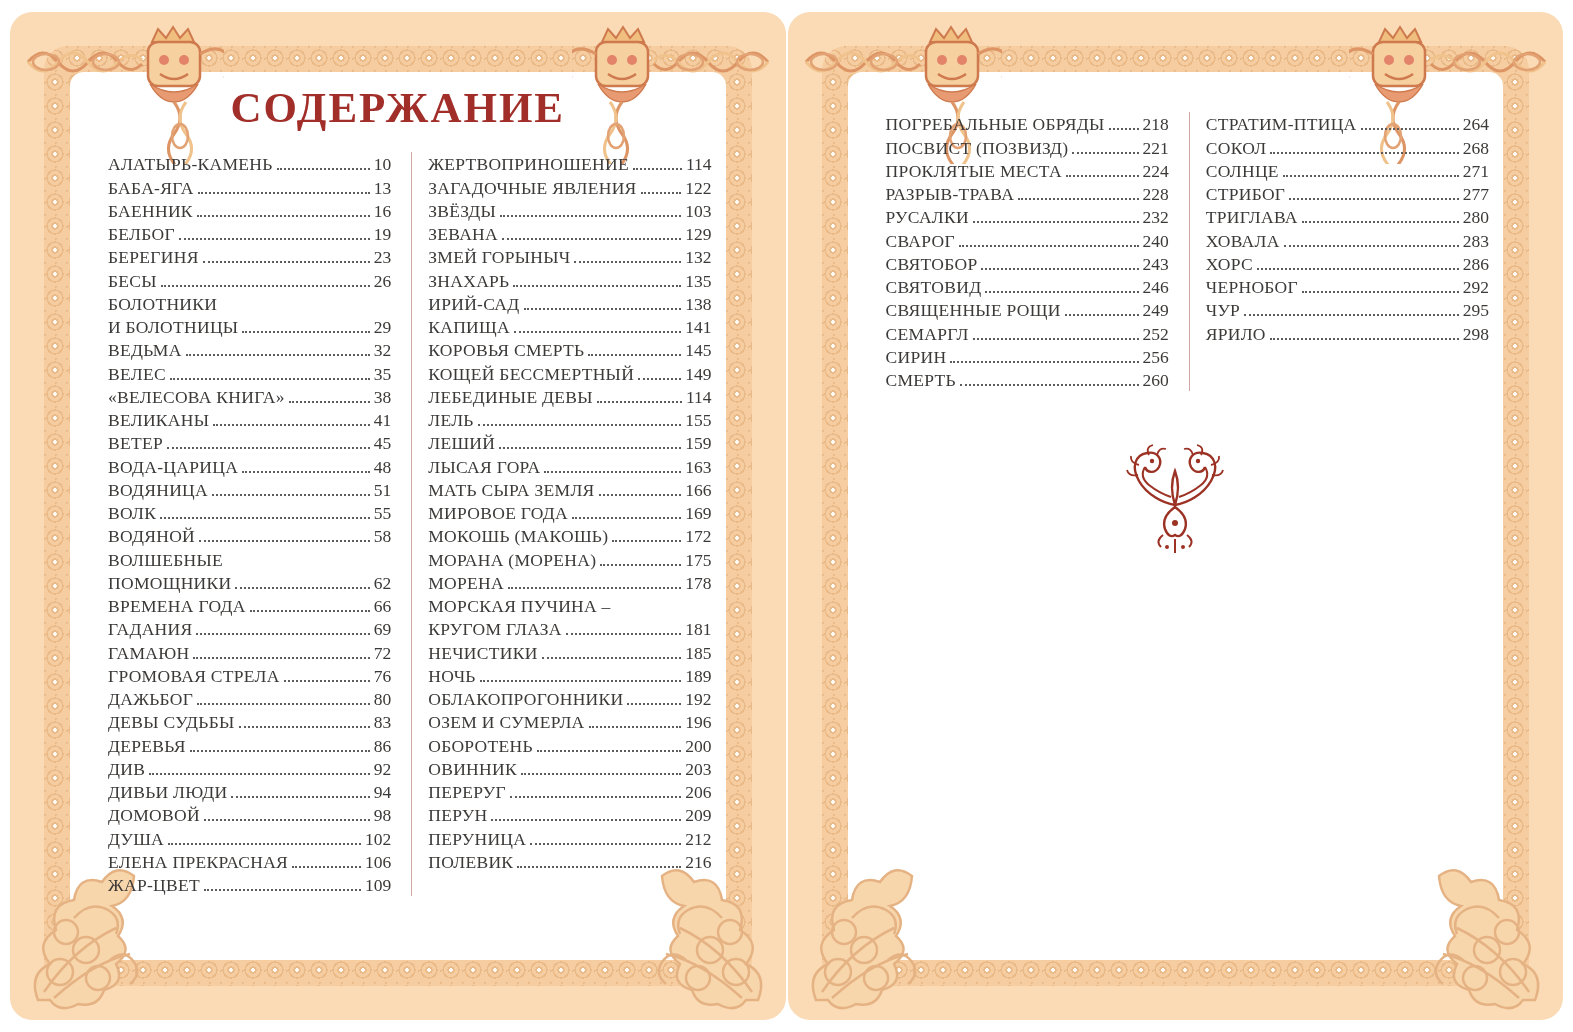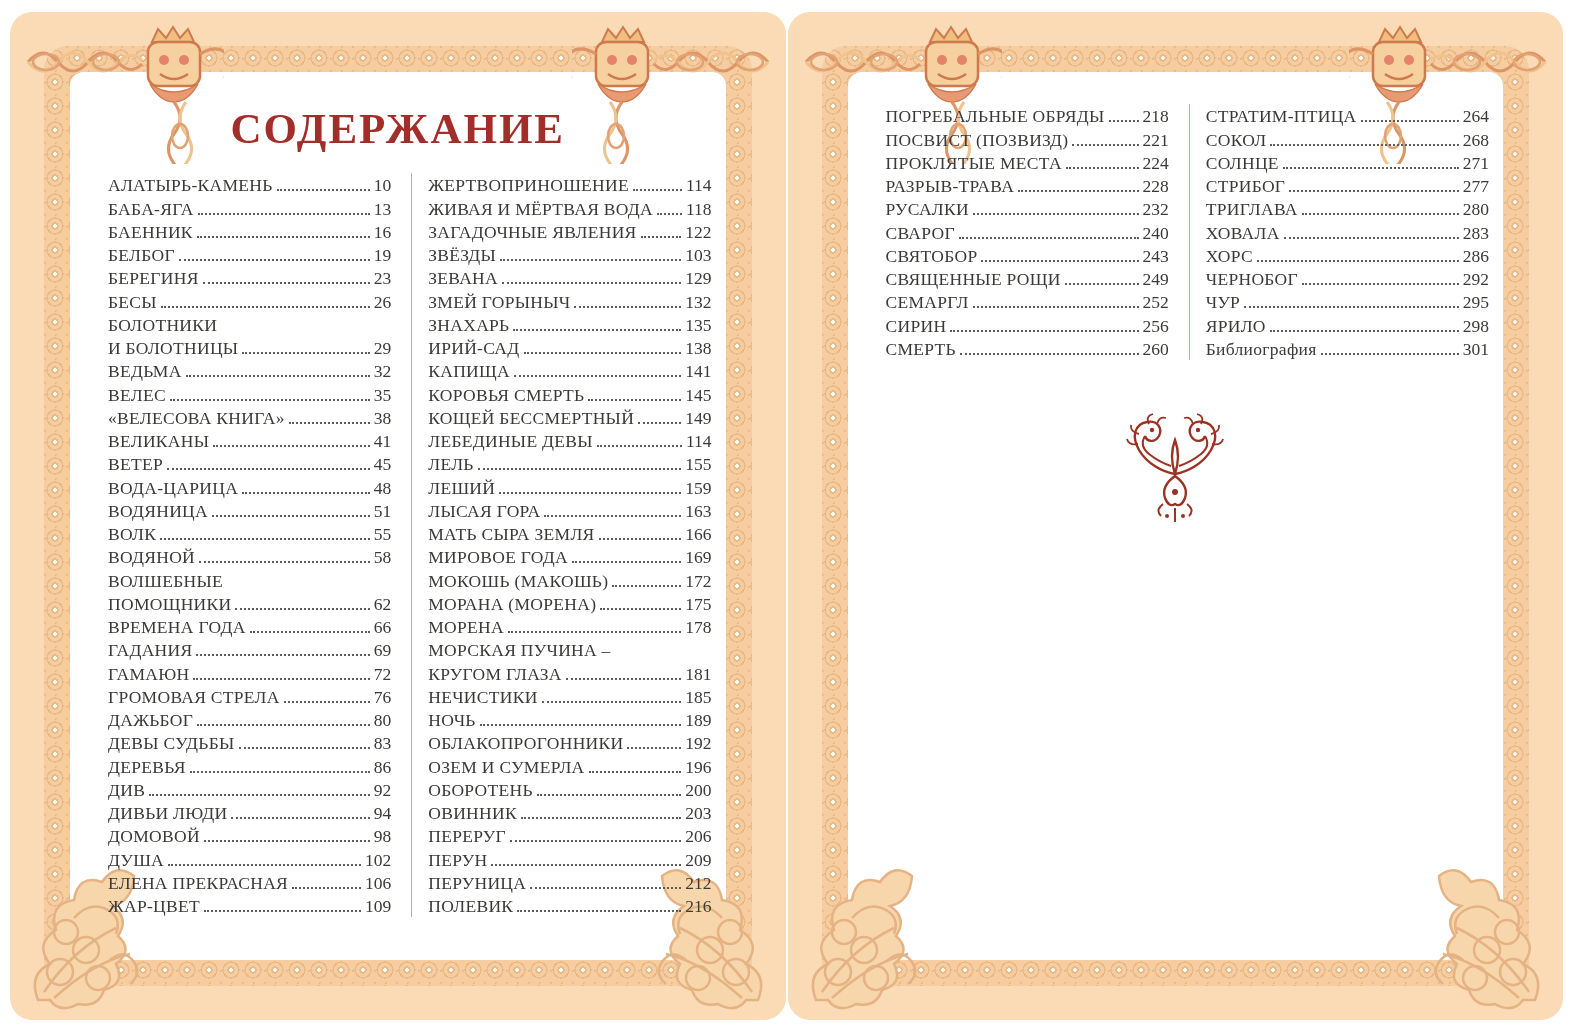--- a/index.html
+++ b/index.html
@@ -23,37 +23,37 @@
   
   .frame{position:absolute;inset:34px;border-radius:24px;
     background-color:var(--band);
     background-image:
       radial-gradient(circle at 11px 12px, rgba(255,255,255,.9) 0 2px, var(--band-dark) 2px 3.6px, var(--band) 3.6px 7px, var(--band-dark) 7px 8.6px, rgba(0,0,0,0) 8.6px),
       radial-gradient(circle at 0px 0px, var(--band-dark) 0 1.6px, rgba(0,0,0,0) 2.6px);
     background-size:22px 24px, 11px 12px;}
   .inner{position:absolute;inset:60px;background:var(--paper);border-radius:14px;}
   .content{position:absolute;inset:60px;padding:0;box-sizing:border-box;}
 
-  .toc-title{margin:32px 0 20px;text-align:center;font-size:43px;font-weight:700;
+  .toc-title{margin:11px 0 20px;text-align:center;font-size:43px;font-weight:700;
     color:var(--title-red);letter-spacing:2px;}
 
   .cols{display:flex;align-items:flex-start;}
   .col{flex:1;min-width:0;}
   .col-l{padding:0 20px 0 38px;}
   .col-r{padding:0 14px 0 16px;}
   .vdivider{width:1px;background:var(--divider);align-self:stretch;}
 
   .row{display:flex;align-items:flex-end;height:23.25px;white-space:nowrap;
     font-size:17.5px;color:var(--ink);}
   .row .lbl{letter-spacing:.3px;}
   .row .dots{flex:1;min-width:6px;border-bottom:2px dotted #5e5c5a;margin:0 4px 5px 4px;}
   .row .num{text-align:right;}
   .row.cont-first .lbl{flex:1;}
 
-  .right-cols{margin-top:32px;}
+  .right-cols{margin-top:40px;}
   .ornament-wrap{display:flex;justify-content:center;margin-top:52px;}
 
   .corner{position:absolute;pointer-events:none;}
   .tl{top:12px;left:14px;}
   .tr{top:12px;right:14px;transform:scaleX(-1);}
   .bl{bottom:8px;left:10px;}
   .br{bottom:8px;right:10px;transform:scaleX(-1);}
 </style>
 </head>
 <body>
@@ -290,25 +290,20 @@
             </div>
           </div>
         <div class="vdivider"></div>
         <div class="col col-r">
             <div class="row">
               <span class="lbl">ЖЕРТВОПРИНОШЕНИЕ</span>
               <span class="dots"></span>
               <span class="num">114</span>
             </div>
             <div class="row">
-              <span class="lbl">ЖИВАЯ И МЁРТВАЯ ВОДА</span>
-              <span class="dots"></span>
-              <span class="num">118</span>
-            </div>
-            <div class="row">
               <span class="lbl">ЗАГАДОЧНЫЕ ЯВЛЕНИЯ</span>
               <span class="dots"></span>
               <span class="num">122</span>
             </div>
             <div class="row">
               <span class="lbl">ЗВЁЗДЫ</span>
               <span class="dots"></span>
               <span class="num">103</span>
             </div>
             <div class="row">
@@ -502,20 +497,25 @@
               <span class="lbl">СВАРОГ</span>
               <span class="dots"></span>
               <span class="num">240</span>
             </div>
             <div class="row">
               <span class="lbl">СВЯТОБОР</span>
               <span class="dots"></span>
               <span class="num">243</span>
             </div>
             <div class="row">
+              <span class="lbl">СВЯТОВИД</span>
+              <span class="dots"></span>
+              <span class="num">246</span>
+            </div>
+            <div class="row">
               <span class="lbl">СВЯЩЕННЫЕ РОЩИ</span>
               <span class="dots"></span>
               <span class="num">249</span>
             </div>
             <div class="row">
               <span class="lbl">СЕМАРГЛ</span>
               <span class="dots"></span>
               <span class="num">252</span>
             </div>
             <div class="row">
@@ -573,25 +573,20 @@
             </div>
             <div class="row">
               <span class="lbl">ЧУР</span>
               <span class="dots"></span>
               <span class="num">295</span>
             </div>
             <div class="row">
               <span class="lbl">ЯРИЛО</span>
               <span class="dots"></span>
               <span class="num">298</span>
-            </div>
-            <div class="row">
-              <span class="lbl">Библиография</span>
-              <span class="dots"></span>
-              <span class="num">301</span>
             </div>
           </div>
       </div>
       <div class="ornament-wrap">
         <svg width="140" height="118" viewBox="0 0 140 118">
             <use href="#g-flourish"></use>
           </svg>
       </div>
     </div>
   </div>

